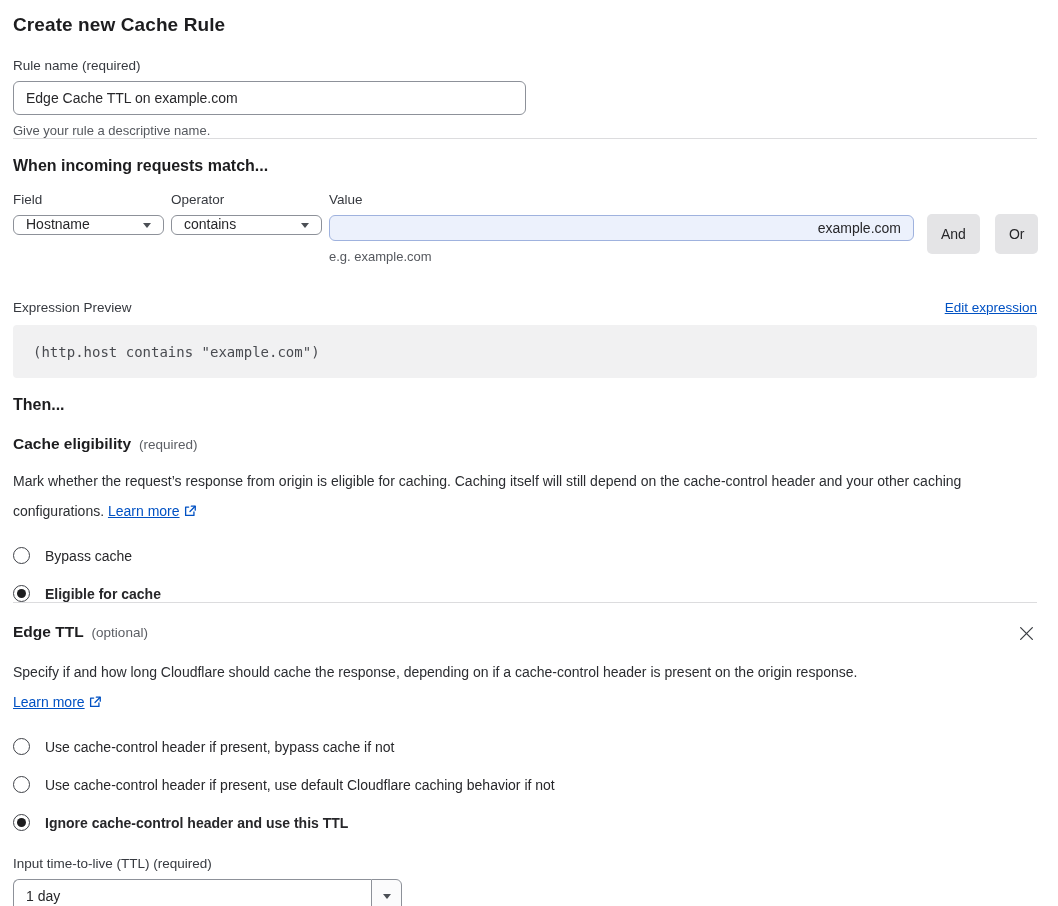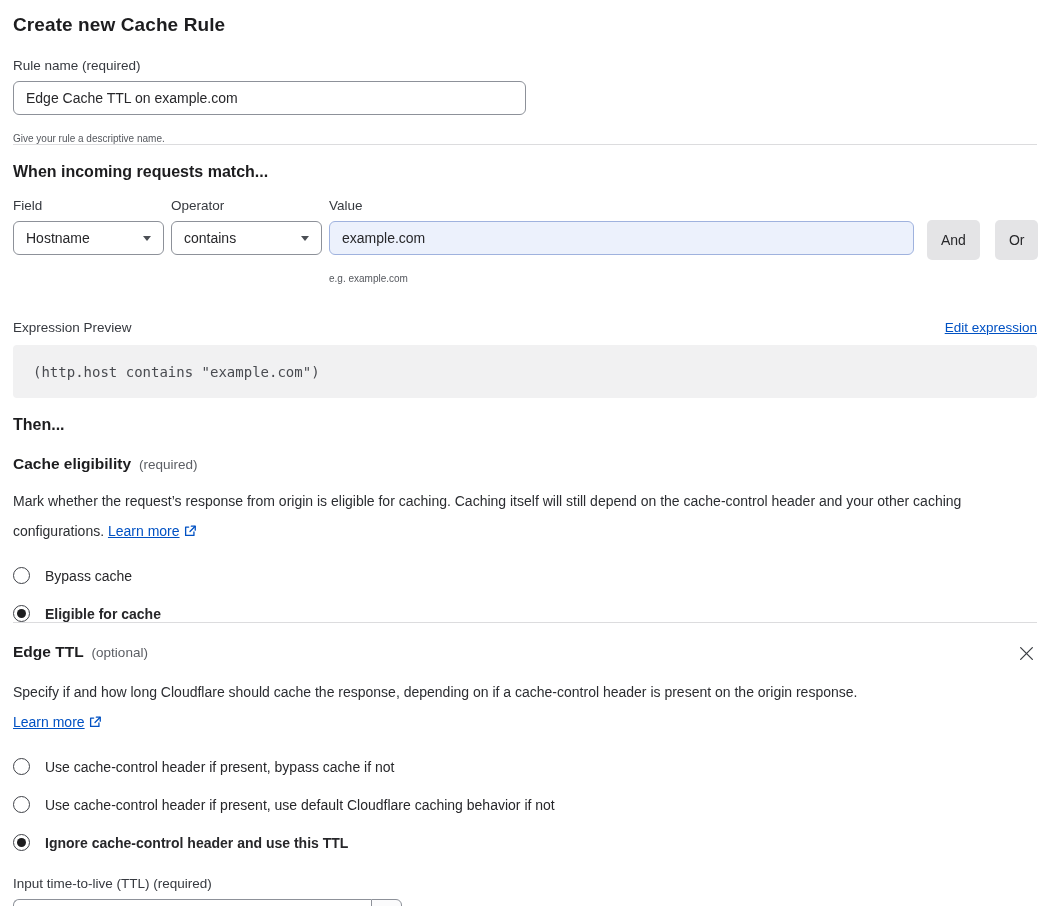--- a/index.html
+++ b/index.html
@@ -17,23 +17,23 @@
     color: #1d1d1f;
     letter-spacing: .1px;
   }
   .field-label {
     display: block;
     font-size: 13.5px;
     color: #36393f;
     margin-bottom: 8px;
   }
   .help-text {
-    font-size: 10px;
+    font-size: 13px;
     color: #55585e;
-    margin-top: 18px;
+    margin-top: 8px;
   }
   .text-input {
     display: block;
     width: 513px;
     height: 34px;
     border: 1px solid #8d9199;
     border-radius: 6px;
     padding: 0 12px;
     font-size: 14px;
     font-family: "Liberation Sans", "DejaVu Sans", sans-serif;
@@ -56,55 +56,55 @@
   }
   
   .match-row {
     display: flex;
     align-items: flex-start;
     margin-top: 17px;
   }
   .match-col { margin-right: 7px; }
   .select-box {
     position: relative;
-    height: 34px;
+    height: 20px;
     border: 1px solid #8d9199;
     border-radius: 6px;
     background: #ffffff;
     display: flex;
-    align-items: center;
     padding: 0 28px 0 12px;
     font-size: 14px;
     color: #27272a;
     cursor: pointer;
   }
   .select-box.w151 { width: 151px; }
   .caret {
     position: absolute;
     right: 12px;
     top: 50%;
     margin-top: -2px;
     width: 0; height: 0;
     border-left: 4.5px solid transparent;
     border-right: 4.5px solid transparent;
     border-top: 5.5px solid #4b4f55;
   }
   .value-col { margin-right: 13px; }
   .value-input {
     display: block;
     width: 585px;
-    height: 34px;
+    height: 26px;
     border: 1px solid #9fb2de;
     border-radius: 6px;
     padding: 0 12px;
     font-size: 14px;
     font-family: "Liberation Sans", "DejaVu Sans", sans-serif;
     color: #27272a;
     background: #ecf1fc;
     outline: none;
+    text-align: right;
   }
   .andor-group {
     display: flex;
     gap: 15px;
     margin-top: 22px; 
   }
   .andor-btn {
     height: 40px;
     padding: 0 14px;
     border: none;

